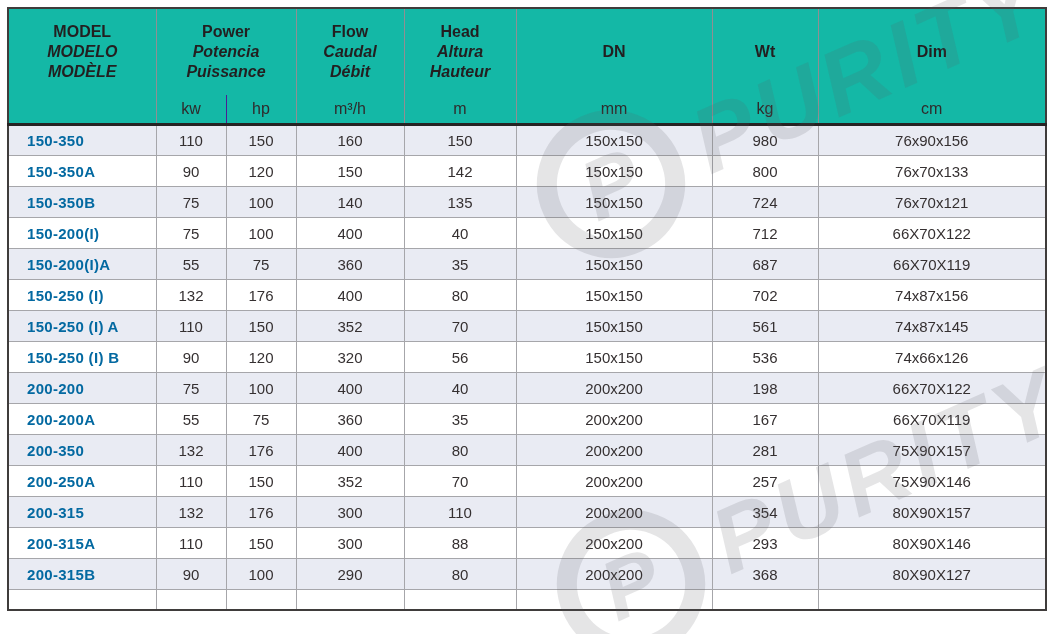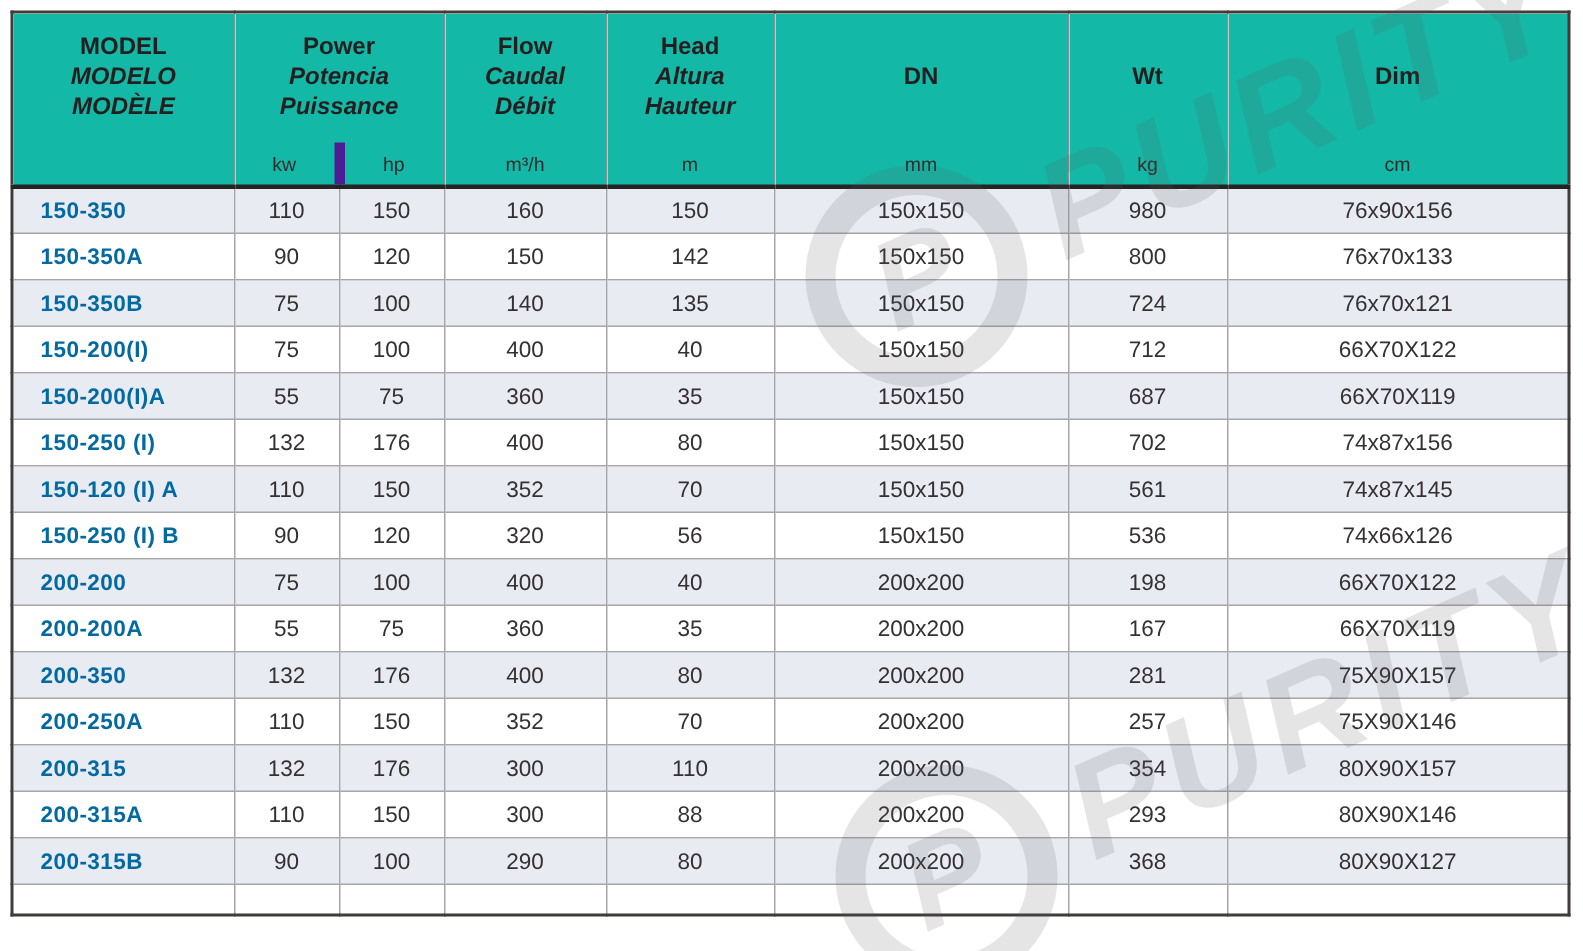--- a/index.html
+++ b/index.html
@@ -28,26 +28,26 @@
   }
   .hwrap { display:flex; flex-direction:column; height:114px; }
   .h-label {
     flex:1; display:flex; flex-direction:column; justify-content:center;
     font-size:16px; font-weight:bold; color:#231f20; line-height:20px;
     text-align:center;
   }
   .h-label .it { font-style:italic; }
   .h-units {
     height:28px; display:flex; align-items:stretch;
-    font-size:13px; font-weight:normal; color:#2f2b2c;
+    font-size:16px; font-weight:normal; color:#2f2b2c;
   }
   .h-units .u {
     flex:1; display:flex; align-items:center; justify-content:center;
   }
-  .h-units .u + .u { border-left:7px solid #4c1d95; }
+  .h-units .u + .u { border-left:1px solid #4c1d95; }
   
   .spec tbody tr { height:31px; background:#ffffff; }
   .spec tbody tr:nth-child(odd) { background:#e9ebf3; }
   .spec tbody td {
     font-size:15px; text-align:center; color:#353031;
     vertical-align:middle;
   }
   .spec tbody td.model {
     text-align:left; padding-left:18px;
     font-weight:bold; font-size:15px; color:#0369a1;
@@ -227,21 +227,21 @@
           <td class="model">150-250 (I)</td>
           <td>132</td>
           <td>176</td>
           <td>400</td>
           <td>80</td>
           <td>150x150</td>
           <td>702</td>
           <td>74x87x156</td>
         </tr>
         <tr>
-          <td class="model">150-120 (I) A</td>
+          <td class="model">150-250 (I) A</td>
           <td>110</td>
           <td>150</td>
           <td>352</td>
           <td>70</td>
           <td>150x150</td>
           <td>561</td>
           <td>74x87x145</td>
         </tr>
         <tr>
           <td class="model">150-250 (I) B</td>

